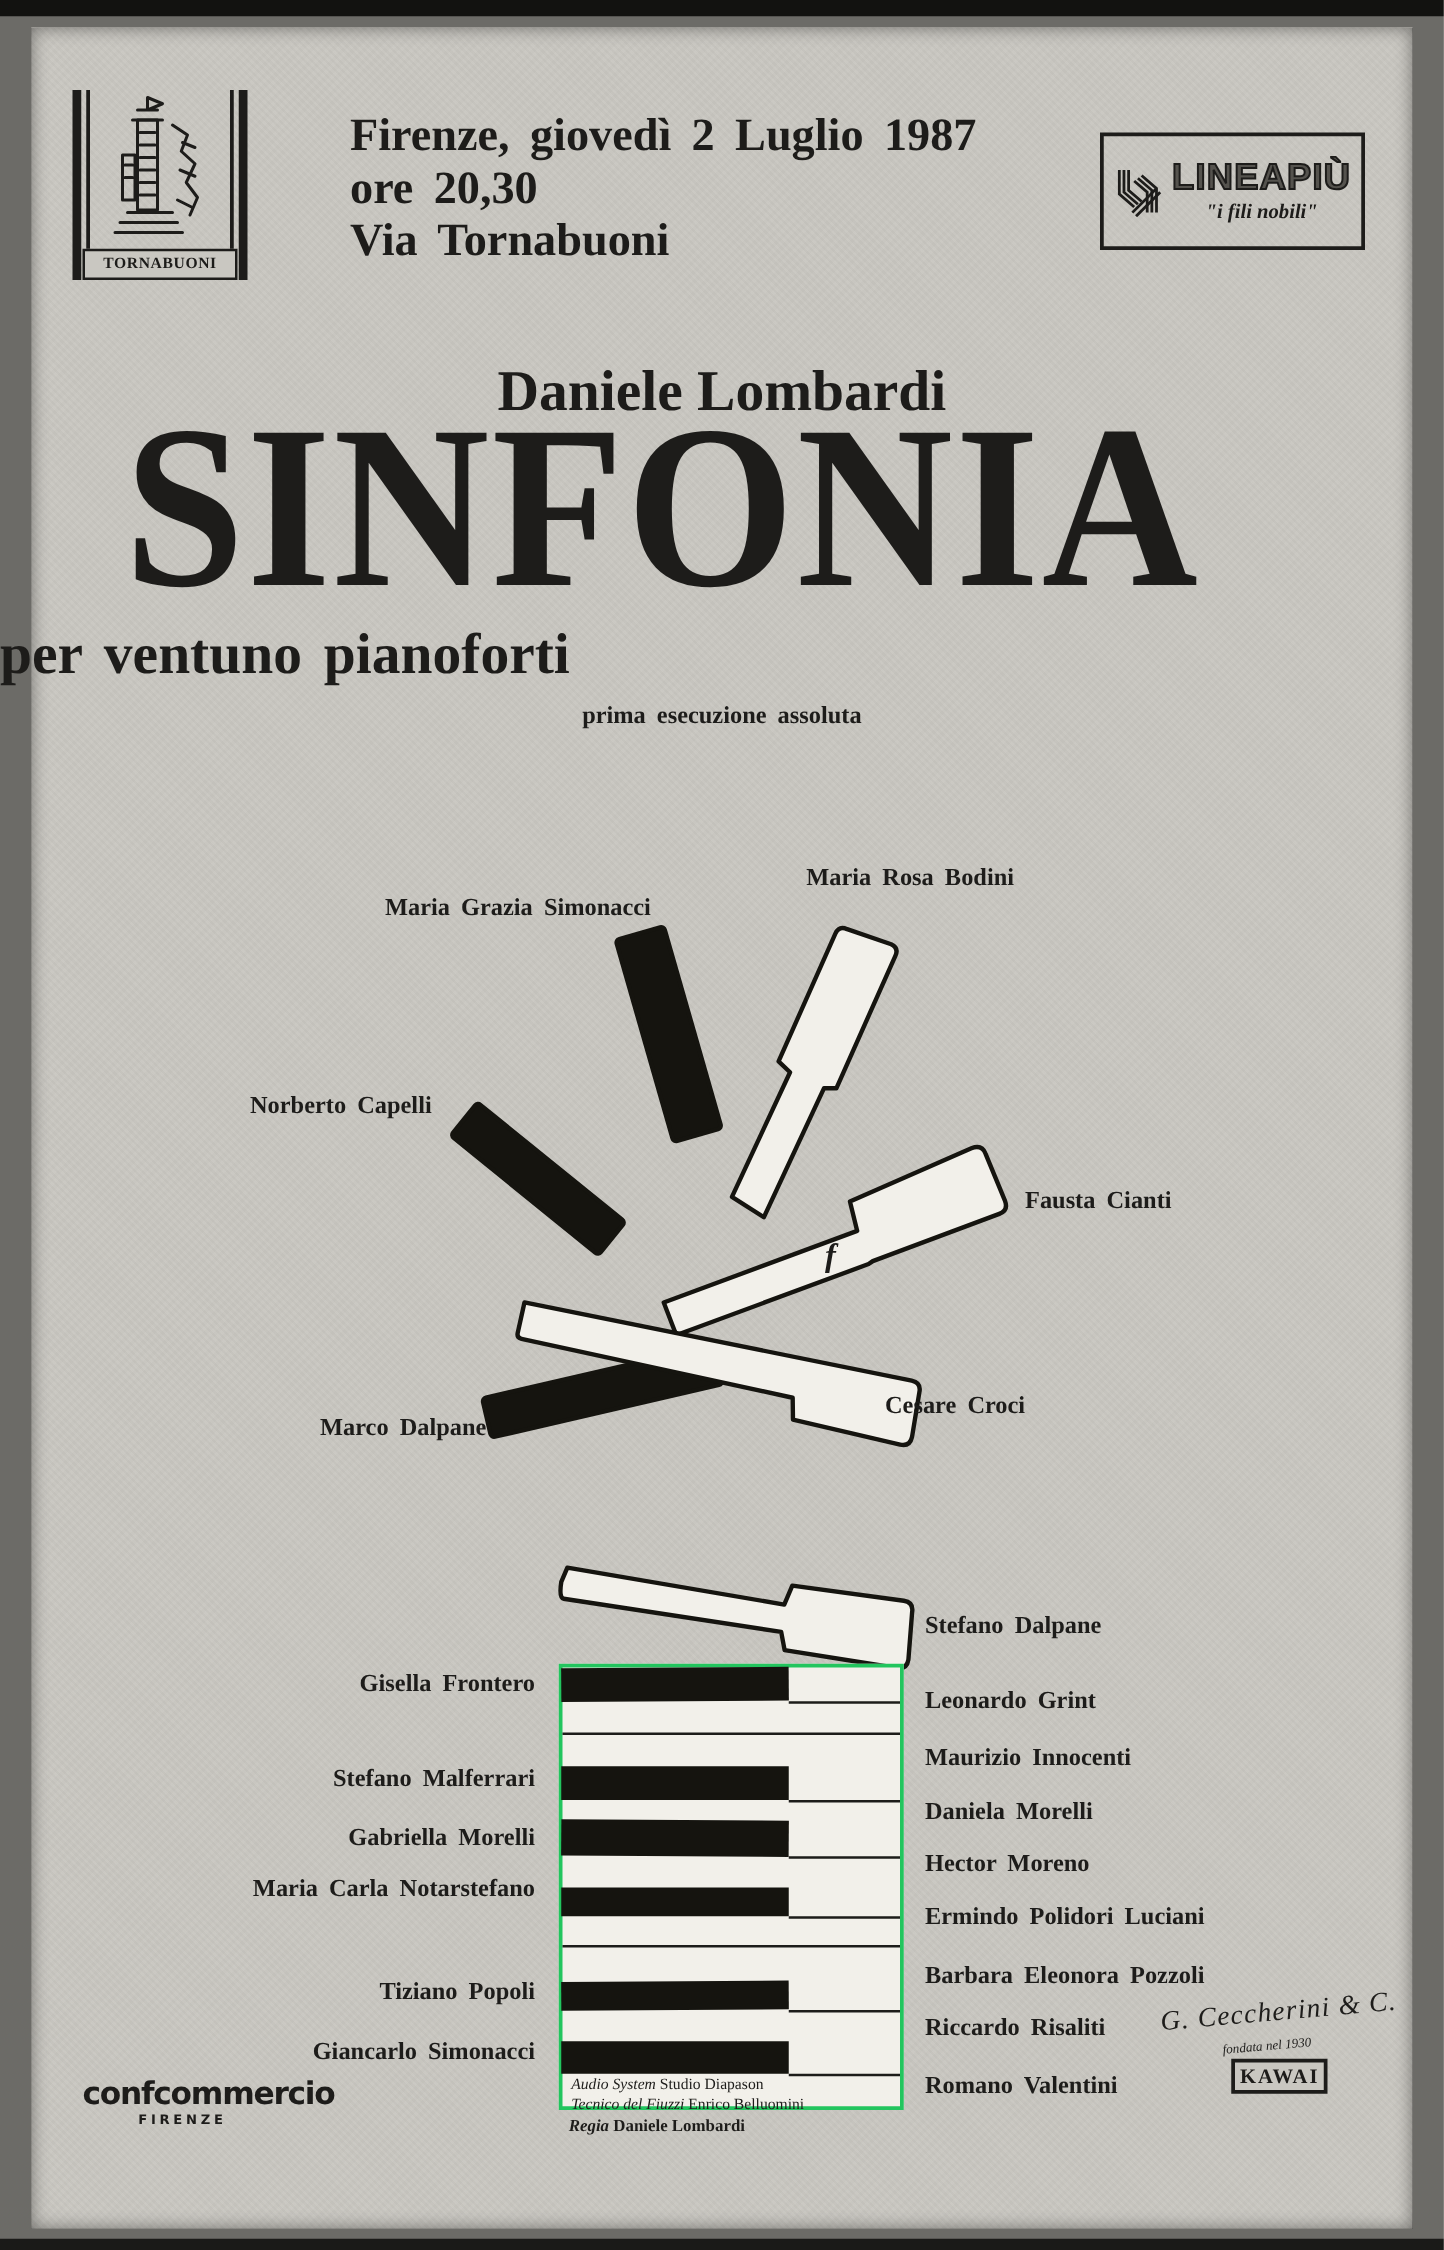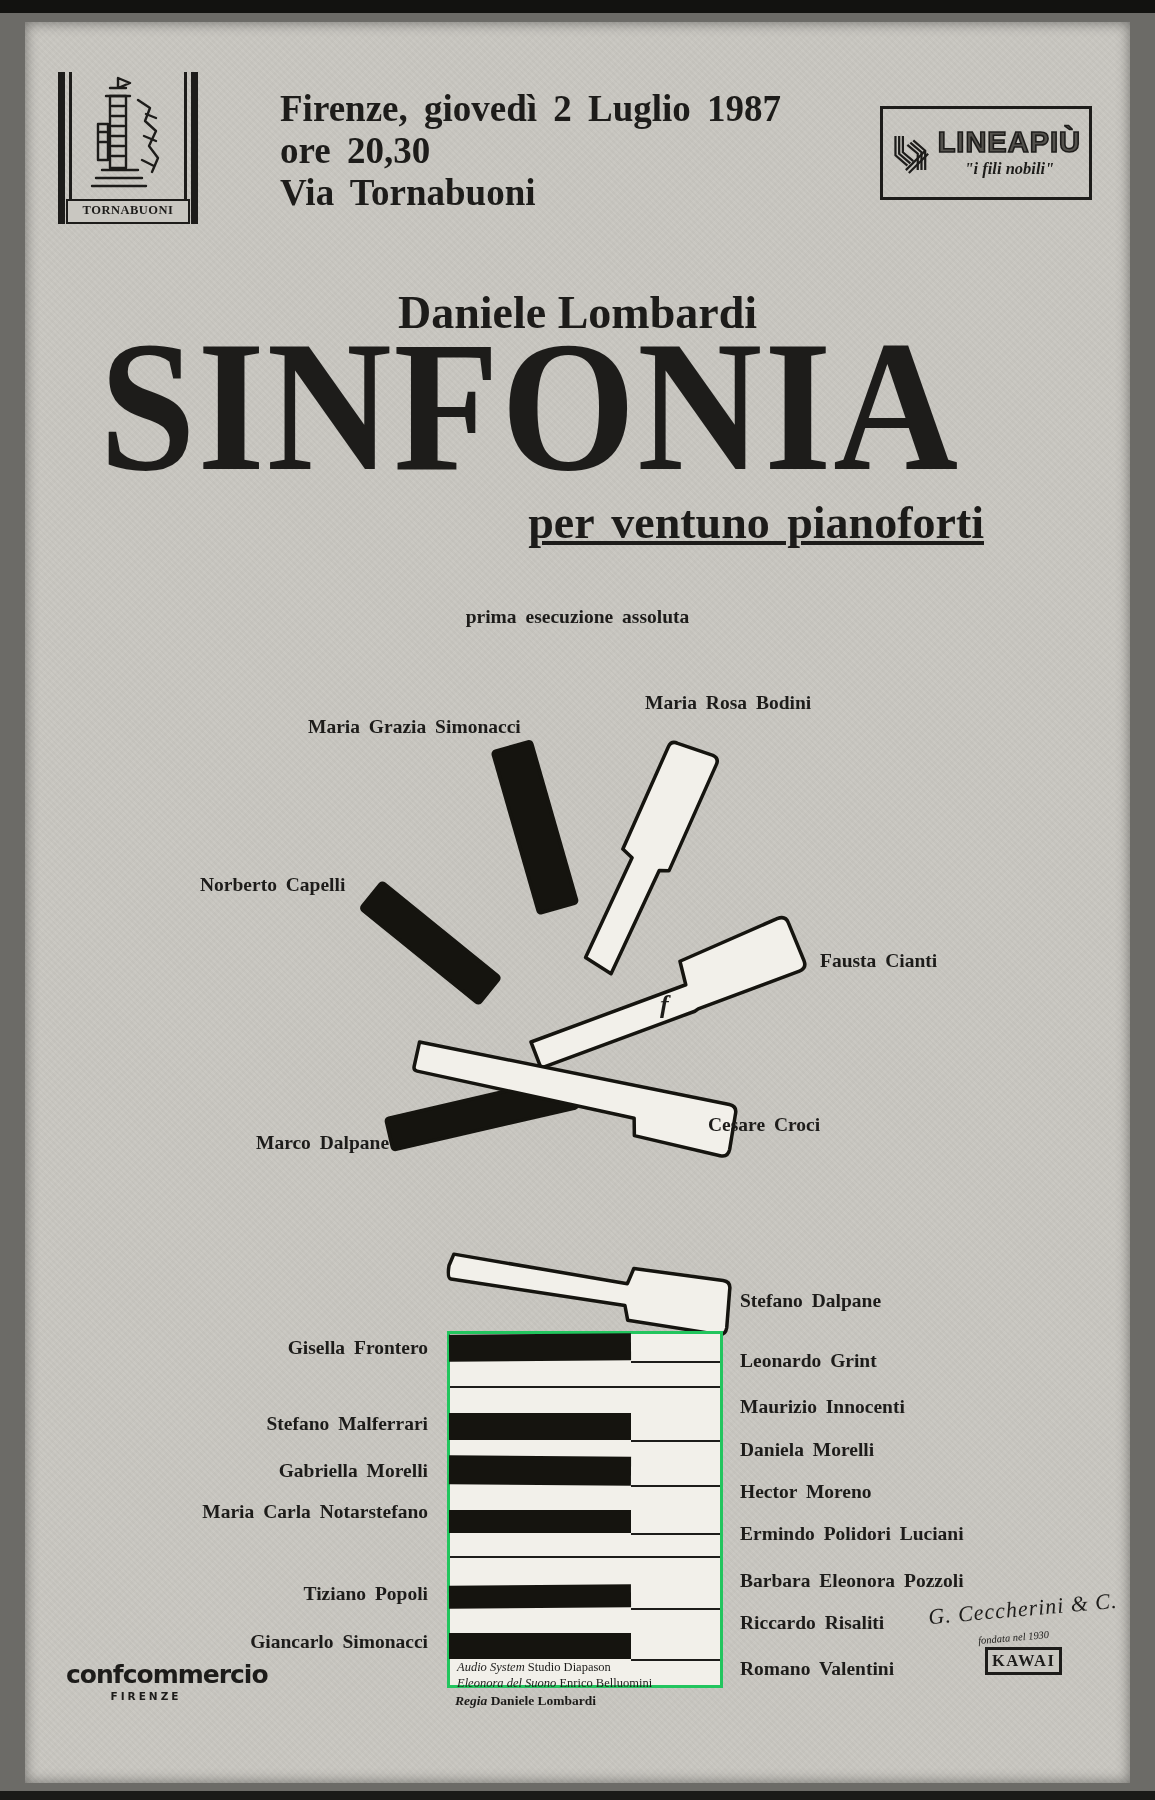--- a/index.html
+++ b/index.html
@@ -40,22 +40,22 @@
   .lineapiu-brand{
     font-family:"Liberation Sans","DejaVu Sans",sans-serif;
     font-size:29px;font-weight:bold;letter-spacing:1px;
     color:#55534e;-webkit-text-stroke:1.6px #1d1c1a;line-height:30px;
   }
   .lineapiu-tagline{font-style:italic;font-size:16.5px;margin-top:2px;font-weight:bold;}
   
   .composer{left:0;width:1155px;top:288px;text-align:center;font-weight:bold;font-size:46px;line-height:1.1;}
   .main-title{left:0;width:1060px;top:334px;text-align:center;line-height:1;}
   .main-title span{display:inline-block;font-weight:bold;font-size:186px;letter-spacing:2px;transform:scaleX(0.93);line-height:0.78;white-space:nowrap;}
-  .subtitle{left:0;width:984px;top:498px;text-align:right;font-weight:bold;font-size:46px;line-height:1.1;word-spacing:6px;text-decoration:underline;}
-  .premiere{left:0;width:1155px;top:562px;text-align:center;font-weight:bold;font-size:19.5px;word-spacing:4px;margin-top:44px;}
+  .subtitle{left:0;width:984px;top:498px;text-align:left;font-weight:bold;font-size:46px;line-height:1.1;word-spacing:6px;}
+  .premiere{left:0;width:1155px;top:562px;text-align:center;font-weight:bold;font-size:19.5px;word-spacing:4px;}
   
   .perf{font-weight:bold;font-size:19.5px;word-spacing:4px;white-space:nowrap;}
   .perf-left{left:170px;width:258px;text-align:right;}
   .perf-right{left:740px;}
   .fmark{font-style:italic;font-weight:bold;font-size:26px;}
   
   .keyboard{
     left:447px;top:1331px;width:276px;height:357px;
     border:3px solid #22c55e;background:#f2f0ea;box-sizing:border-box;
   }
@@ -183,21 +183,21 @@
   <div class="fl" style="top:52px;"></div>
   <div class="fl" style="top:222px;"></div>
   <div class="rl" style="top:27px;"></div>
   <div class="rl" style="top:106px;"></div>
   <div class="rl" style="top:151px;"></div>
   <div class="rl" style="top:199px;"></div>
   <div class="rl" style="top:274px;"></div>
   <div class="rl" style="top:325px;"></div>
   <div class="kb-credits">
     <div><span class="it">Audio System</span> <span>Studio Diapason</span></div>
-    <div><span class="it">Eleonora del Suono</span> <span>Enrico Belluomini</span></div>
+    <div><span class="it">Tecnico del Fiuzzi</span> <span>Enrico Belluomini</span></div>
   </div>
 </div>
 <div class="abs regia">
   <span class="it">Regia</span> <span>Daniele Lombardi</span>
 </div>
 
 <div class="abs perf perf-left" style="top:1337px;">Gisella Frontero</div>
 <div class="abs perf perf-left" style="top:1413px;">Stefano Malferrari</div>
 <div class="abs perf perf-left" style="top:1460px;">Gabriella Morelli</div>
 <div class="abs perf perf-left" style="top:1501px;">Maria Carla Notarstefano</div>

